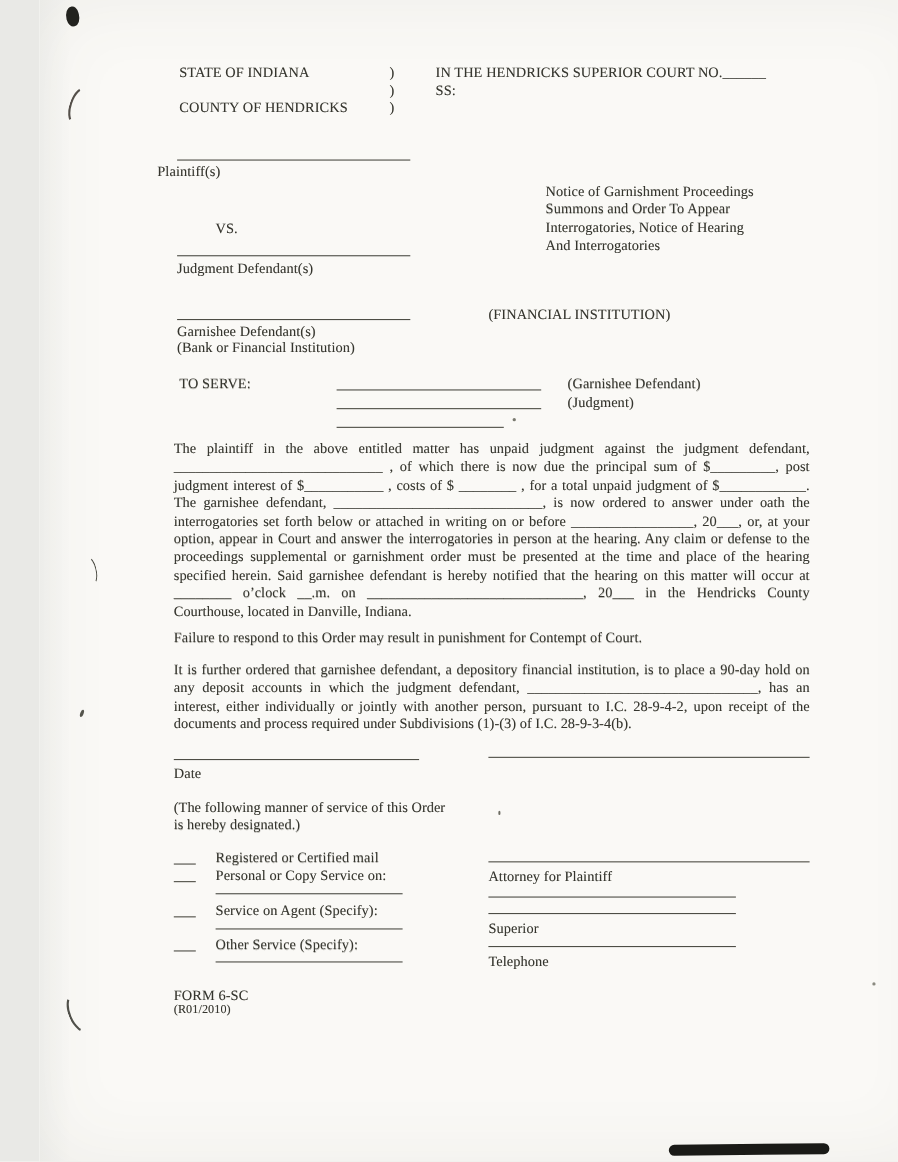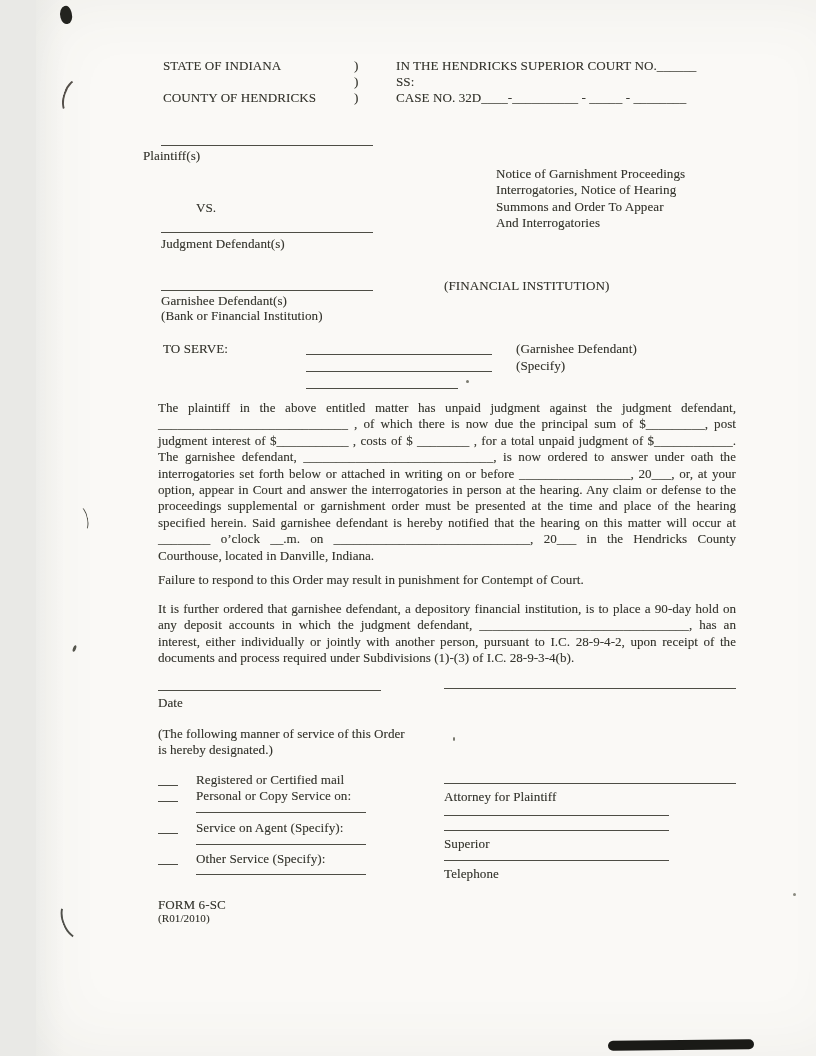--- a/index.html
+++ b/index.html
@@ -56,48 +56,47 @@
 
   <span class="txt" style="left:127px;top:58px">STATE OF INDIANA</span>
   <span class="txt" style="left:318px;top:58px">)</span>
   <span class="txt" style="left:360px;top:58px">IN THE HENDRICKS SUPERIOR COURT NO.______</span>
 
   <span class="txt" style="left:318px;top:74px">)</span>
   <span class="txt" style="left:360px;top:74px">SS:</span>
 
   <span class="txt" style="left:127px;top:90px">COUNTY OF HENDRICKS</span>
   <span class="txt" style="left:318px;top:90px">)</span>
-  <span class="txt" style="left:360px;top:90px">CASE NO.  32D____-__________ - _____ - ________</span>
 
   <div class="line" style="left:125px;top:145px;width:212px"></div>
   <span class="txt" style="left:107px;top:148px">Plaintiff(s)</span>
 
   <div class="txt stack" style="left:460px;top:166px;white-space:normal;width:240px">
     <div>Notice of Garnishment Proceedings</div>
+    <div>Summons and Order To Appear</div>
     <div>Interrogatories, Notice of Hearing</div>
-    <div>Summons and Order To Appear</div>
     <div>And Interrogatories</div>
   </div>
 
   <span class="txt" style="left:160px;top:200px">VS.</span>
 
   <div class="line" style="left:125px;top:232px;width:212px"></div>
   <span class="txt" style="left:125px;top:236px">Judgment Defendant(s)</span>
 
   <span class="txt" style="left:408px;top:278px">(FINANCIAL INSTITUTION)</span>
 
   <div class="line" style="left:125px;top:290px;width:212px"></div>
   <span class="txt" style="left:125px;top:293px">Garnishee Defendant(s)</span>
   <span class="txt" style="left:125px;top:308px">(Bank or Financial Institution)</span>
 
   <span class="txt" style="left:127px;top:341px">TO SERVE:</span>
   <div class="line" style="left:270px;top:354px;width:186px"></div>
   <span class="txt" style="left:480px;top:341px">(Garnishee Defendant)</span>
   <div class="line" style="left:270px;top:371px;width:186px"></div>
-  <span class="txt" style="left:480px;top:358px">(Specify)</span>
+  <span class="txt" style="left:480px;top:358px">(Judgment)</span>
   <div class="line" style="left:270px;top:388px;width:152px"></div>
 
   <div class="para" style="left:122px;top:400px;width:578px">The plaintiff in the above entitled matter has unpaid judgment against the judgment defendant, _____________________________ , of which there is now due the principal sum of $_________, post judgment interest of $___________ , costs of $ ________ , for a total unpaid judgment of $____________.  The garnishee defendant, _____________________________, is now ordered to answer under oath the interrogatories set forth below or attached in writing on or before _________________, 20___, or, at your option, appear in Court and answer the interrogatories in person at the hearing.  Any claim or defense to the proceedings supplemental or garnishment order must be presented at the time and place of the hearing specified herein.  Said garnishee defendant is hereby notified that the hearing on this matter will occur at ________ o’clock __.m. on ______________________________, 20___ in the Hendricks County Courthouse, located in Danville, Indiana.</div>
   <div class="para" style="left:122px;top:572px;width:578px">Failure to respond to this Order may result in punishment for Contempt of Court.</div>
   <div class="para" style="left:122px;top:601px;width:578px">It is further ordered that garnishee defendant, a depository financial institution, is to place a 90-day hold on any deposit accounts in which the judgment defendant, ________________________________, has an interest, either individually or jointly with another person, pursuant to I.C. 28-9-4-2, upon receipt of the documents and process required under Subdivisions (1)-(3) of I.C. 28-9-3-4(b).</div>
 
   <div class="line" style="left:122px;top:690px;width:223px"></div>
   <span class="txt" style="left:122px;top:695px">Date</span>
 
   <div class="line" style="left:408px;top:688px;width:292px"></div>

